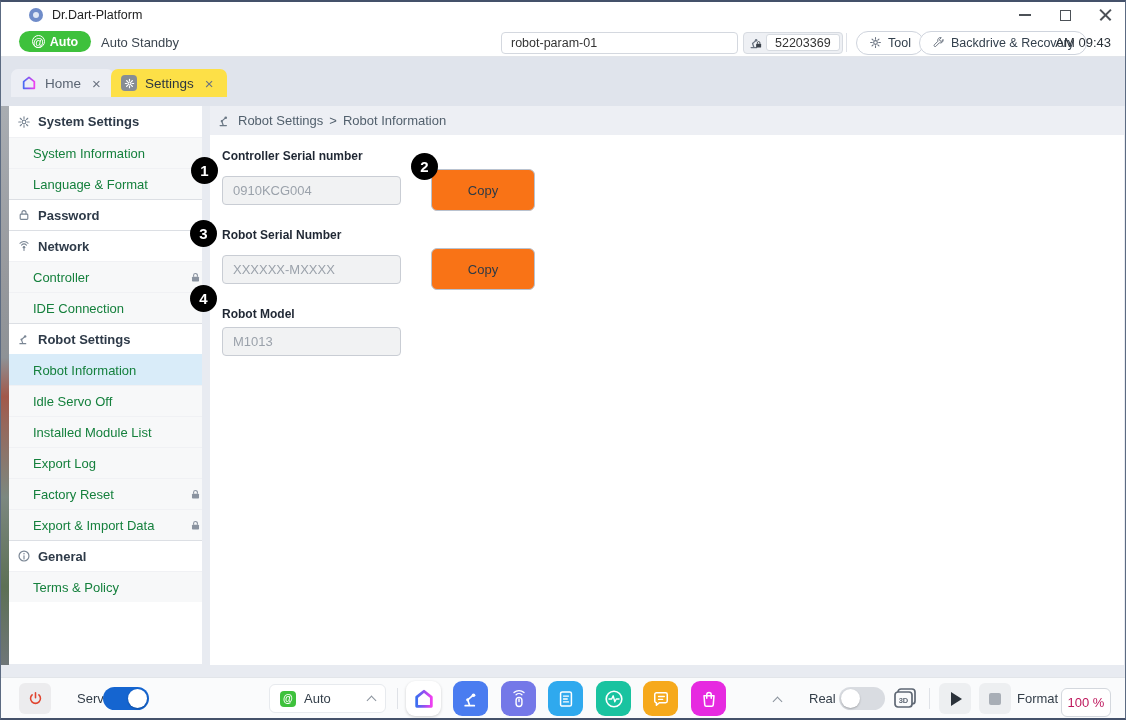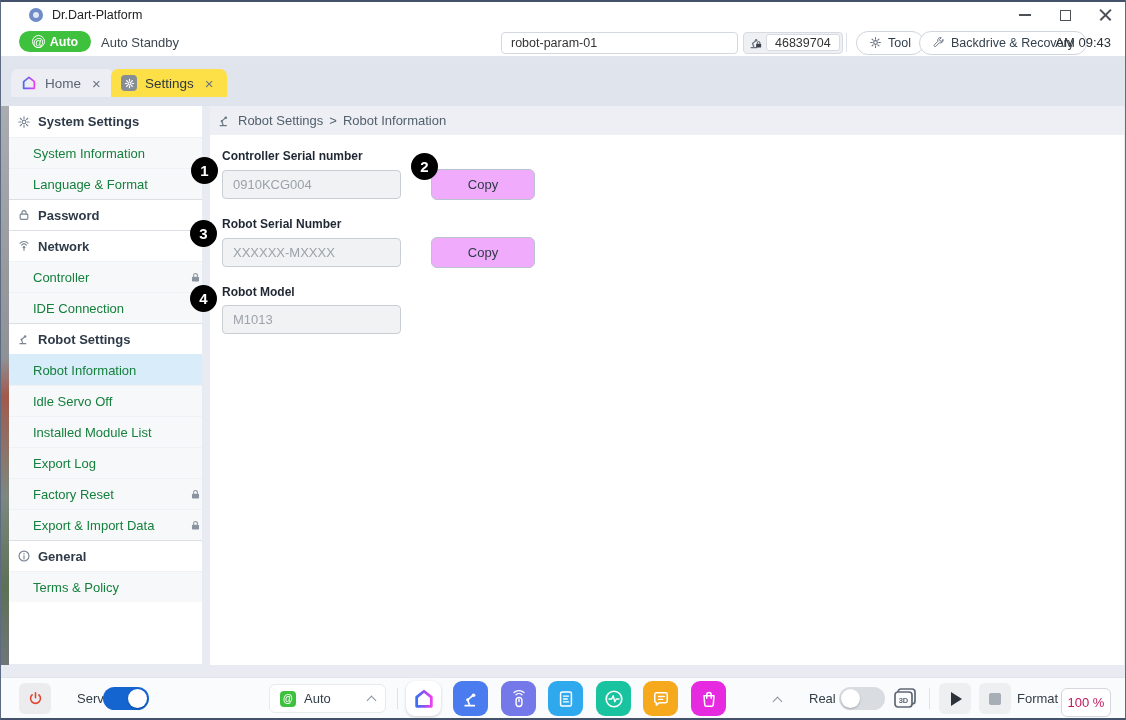--- a/index.html
+++ b/index.html
@@ -48,21 +48,21 @@
   .sb-row.section:first-child{border-top:none;}
   .sb-row.sub{color:#15803d;background:#f7f8f9;border-top:1px solid #f0f1f4;padding:0 0 0 24px;}
   .sb-row.sub.selected{background:#d9ecf9;border-top-color:#d9ecf9;}
   .sb-lock{margin-left:auto;display:flex;align-items:center;}
   .main{position:absolute;left:209px;top:104px;right:1px;height:559px;background:#fff;}
   .crumb{height:29px;background:#edeff4;display:flex;align-items:center;gap:6px;padding-left:7px;font-size:13px;color:#52606d;}
   .fields{padding:14px 0 0 12px;}
   .f-label{font-size:12px;font-weight:bold;color:#1f2733;margin-bottom:6px;}
   .f-row{display:flex;align-items:center;margin-bottom:17px;}
   .f-input{width:179px;height:29px;background:#f1f2f3;border:1px solid #c9cdd4;border-radius:4px;color:#9ba2ab;font-size:13px;padding:0 10px;font-family:"Liberation Sans",sans-serif;outline:none;}
-  .copy-btn{width:104px;height:31px;margin-left:30px;background:#f0abfc;border:1px solid #b9c2cf;border-radius:6px;font-size:13px;color:#2f3a45;font-family:"Liberation Sans",sans-serif;text-align:center;}
+  .copy-btn{width:104px;height:42px;margin-left:30px;background:#f97316;border:1px solid #b9c2cf;border-radius:6px;font-size:13px;color:#2f3a45;font-family:"Liberation Sans",sans-serif;text-align:center;}
   .badge{position:absolute;width:27px;height:27px;border-radius:50%;background:#000;color:#fff;font-weight:bold;font-size:15px;display:flex;align-items:center;justify-content:center;z-index:5;}
   
   .bottombar{position:absolute;left:0;right:0;bottom:0;height:41px;background:#fafbfc;border-top:1px solid #e2e5e9;}
   .bb{position:absolute;display:flex;align-items:center;}
   .pwr-btn{left:18px;top:5px;width:32px;height:31px;background:#ececee;border-radius:6px;justify-content:center;}
   .bb-label{font-size:13px;color:#333e49;top:0;height:41px;}
   .toggle{top:9px;width:46px;height:23px;border-radius:12px;position:absolute;}
   .toggle.on{background:#1565d0;}
   .toggle.off{background:#d9dce1;}
   .knob{position:absolute;top:2px;width:19px;height:19px;border-radius:50%;background:#fff;box-shadow:0 1px 2px rgba(0,0,0,.25);}
@@ -110,21 +110,21 @@
     <input class="proj-input" value="robot-param-01" style="">
     <div class="robot-id">
       <span>
         <svg width="15" height="15" viewBox="0 0 24 24">
             <path d="M5 20h9M9.5 20l-2.2-6.5M7.3 13.5l5.2-4.5" stroke="#6a7380" stroke-width="2" fill="none" stroke-linecap="round"></path>
             <circle cx="13" cy="8.5" r="2" fill="#6a7380"></circle>
             <rect x="13" y="14" width="8" height="6" rx="1" fill="#3c434c"></rect>
             <path d="M15 14v-1.5a2 2 0 0 1 4 0V14" stroke="#3c434c" stroke-width="1.5" fill="none"></path>
           </svg>
       </span>
-      <span class="num">46839704</span>
+      <span class="num">52203369</span>
     </div>
     <div class="tb-div" style="left:845px"></div>
     <button class="tb-btn" style="left:855px">
       <span>
         <svg width="13" height="13" viewBox="0 0 24 24">
             <circle cx="12" cy="12" r="3.4" fill="none" stroke="#6a7380" stroke-width="2"></circle>
             <g stroke="#6a7380" stroke-width="2" stroke-linecap="round">
               <path d="M12 3v3M12 18v3M3 12h3M18 12h3M5.6 5.6l2.1 2.1M16.3 16.3l2.1 2.1M5.6 18.4l2.1-2.1M16.3 7.7l2.1-2.1"></path>
             </g>
           </svg>

